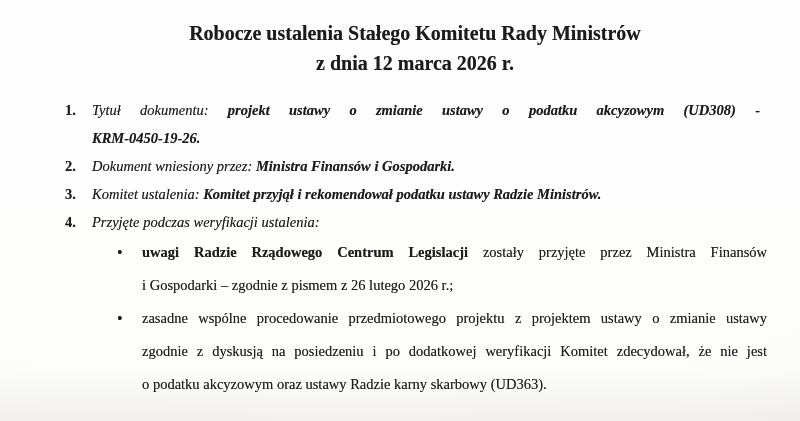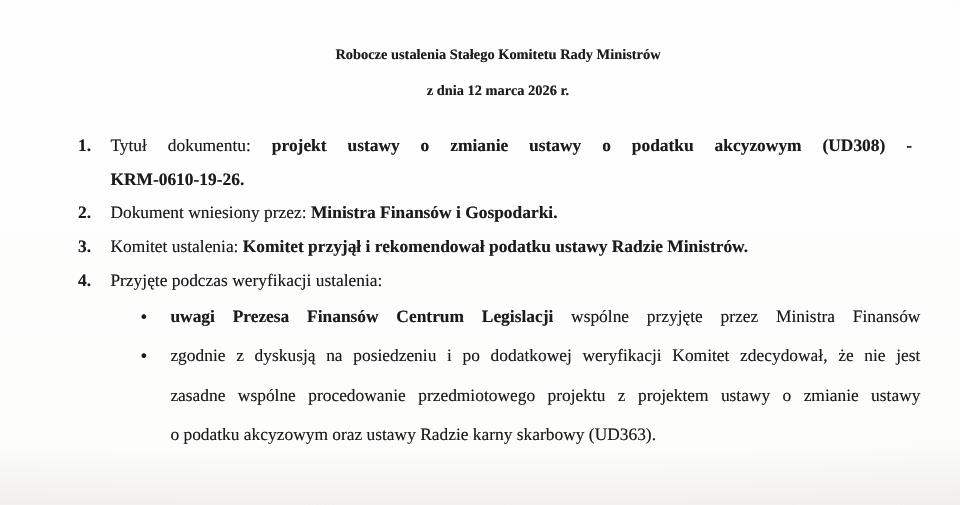--- a/index.html
+++ b/index.html
@@ -17,40 +17,40 @@
       linear-gradient(180deg, #fefefe 0%, #fdfdfc 88%, #f3f2ef 100%);
     color: #1c1c1c;
   }
   
   .scan {
     position: absolute; inset: 0;
     filter: blur(0.35px);
     text-shadow: 0 0 0.45px rgba(25,25,25,0.55);
   }
   .titles {
-    padding-top: 30px;
+    padding-top: 18px;
     margin-left: 30px;
     width: 770px;
     text-align: center;
     font-weight: bold;
-    font-size: 12px;
+    font-size: 20px;
   }
   .title-line { line-height: 30px; }
 
   .list {
     margin-top: 18px;
     font-size: 14.5px;
   }
   .item { position: relative; padding-left: 92px; }
   .item .num {
     position: absolute; left: 65px; top: 0;
     font-weight: bold;
     line-height: 28px;
   }
-  .item .line { line-height: 28px; width: 668px; }
+  .item .line { line-height: 28px; width: 668px; font-style: italic; }
 
   .bullets { font-size: 14.5px; }
   .bullet { position: relative; padding-left: 142px; }
   .bullet .marker {
     position: absolute; left: 117px; top: 0;
     line-height: 33px; font-size: 16px;
   }
   .bullet .line { line-height: 33px; width: 625px; }
 
   .jl { text-align: justify; text-align-last: justify; }
@@ -65,21 +65,21 @@
     <div class="titles">
       <div class="title-line">Robocze ustalenia Stałego Komitetu Rady Ministrów</div>
       <div class="title-line">z dnia 12 marca 2026 r.</div>
     </div>
 
     <div class="list">
 
       <div class="item">
         <span class="num">1.</span>
         <div class="line jl"><span>Tytuł dokumentu: </span><b>projekt ustawy o zmianie ustawy o podatku akcyzowym (UD308) -</b><span></span></div>
-        <div class="line"><span></span><b>KRM-0610-19-26.</b><span></span></div>
+        <div class="line"><span></span><b>KRM-0450-19-26.</b><span></span></div>
       </div>
 
       <div class="item">
         <span class="num">2.</span>
         <div class="line"><span>Dokument wniesiony przez: </span><b>Ministra Finansów i Gospodarki.</b><span></span></div>
       </div>
 
       <div class="item">
         <span class="num">3.</span>
         <div class="line"><span>Komitet ustalenia: </span><b>Komitet przyjął i rekomendował podatku ustawy Radzie Ministrów.</b><span></span></div>
@@ -89,26 +89,27 @@
         <span class="num">4.</span>
         <div class="line"><span>Przyjęte podczas weryfikacji ustalenia:</span><b></b><span></span></div>
       </div>
 
     </div>
 
     <div class="bullets">
 
       <div class="bullet">
         <span class="marker">•</span>
-        <div class="line jl"><span></span><b>uwagi Prezesa Finansów Centrum Legislacji</b><span> wspólne przyjęte przez Ministra Finansów</span></div>
+        <div class="line jl"><span></span><b>uwagi Radzie Rządowego Centrum Legislacji</b><span> zostały przyjęte przez Ministra Finansów</span></div>
+        <div class="line"><span>i Gospodarki – zgodnie z pismem z 26 lutego 2026 r.;</span><b></b><span></span></div>
       </div>
 
       <div class="bullet">
         <span class="marker">•</span>
+        <div class="line jl"><span>zasadne wspólne procedowanie przedmiotowego projektu z projektem ustawy o zmianie ustawy</span><b></b><span></span></div>
         <div class="line jl"><span>zgodnie z dyskusją na posiedzeniu i po dodatkowej weryfikacji Komitet zdecydował, że nie jest</span><b></b><span></span></div>
-        <div class="line jl"><span>zasadne wspólne procedowanie przedmiotowego projektu z projektem ustawy o zmianie ustawy</span><b></b><span></span></div>
         <div class="line"><span>o podatku akcyzowym oraz ustawy Radzie karny skarbowy (UD363).</span><b></b><span></span></div>
       </div>
 
     </div>
 
   </div>
 </div>
 
 </body></html>

